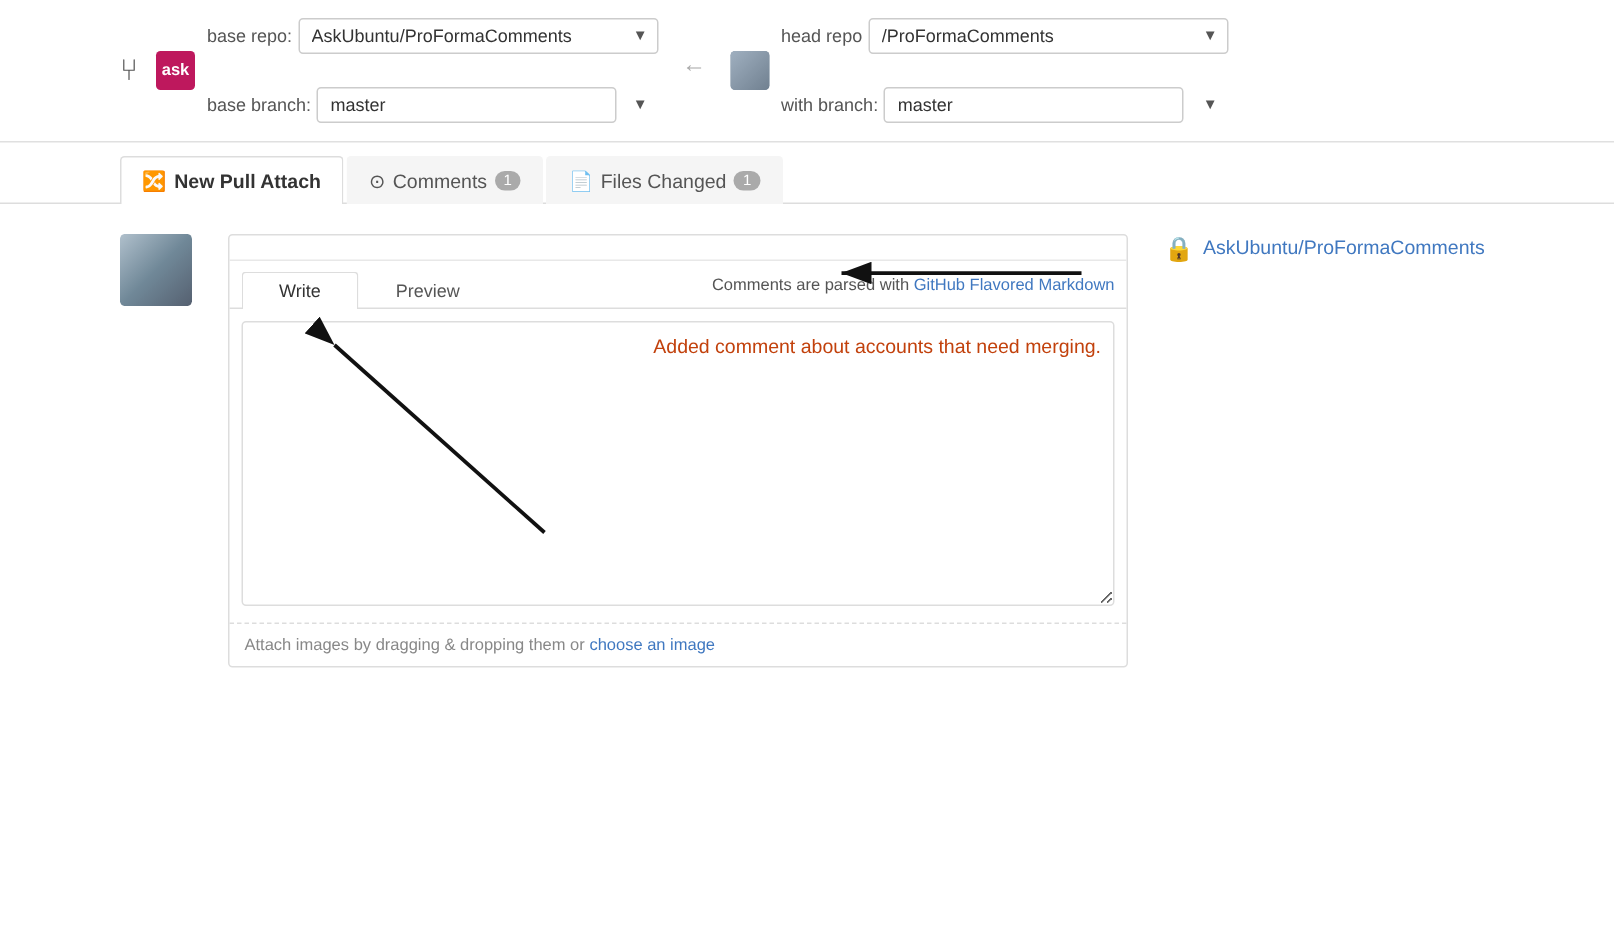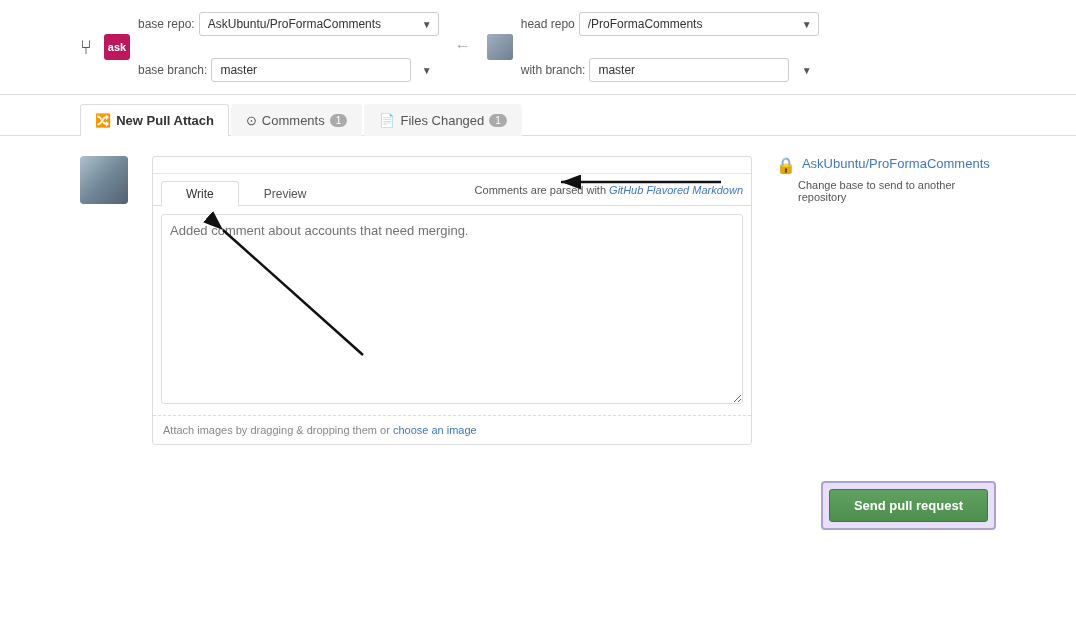--- a/index.html
+++ b/index.html
@@ -235,40 +235,40 @@
     .markdown-note {
       margin-left: auto;
       font-size: 11px;
       color: #555;
       padding-bottom: 6px;
     }
 
     .markdown-note a {
       color: #4078c0;
       text-decoration: none;
-      font-style: italic;
     }
 
     
     .editor-body {
       padding: 8px;
       position: relative;
     }
 
     .pr-textarea {
       width: 100%;
       height: 190px;
       border: 1px solid #ddd;
       border-radius: 3px;
       padding: 8px;
       font-size: 13px;
-      color: #737373;
+      color: #c2410c;
       resize: vertical;
       outline: none;
       font-family: inherit;
+      text-align: right;
     }
 
     
     .attach-area {
       padding: 8px 10px;
       border-top: 1px dashed #ddd;
       font-size: 11px;
       color: #888;
     }
 
@@ -448,23 +448,17 @@
         <span>Attach images by dragging &amp; dropping them or</span>
         <a href="#">choose an image</a>
       </div>
     </div>
 
     <div class="sidebar">
       <div style="display:flex; align-items:center; gap:6px; margin-bottom:4px;">
         <span style="color:#888; font-size:16px;">🔒</span>
         <a href="#" class="sidebar-repo-link" style="display:inline; font-size:13px; color:#4078c0;">AskUbuntu/ProFormaComments</a>
       </div>
-      <div class="sidebar-sub">Change base to send to another repository</div>
     </div>
   </div>
 
-  <div class="send-row">
-    <div class="send-btn-wrapper">
-      <button class="send-btn">Send pull request</button>
-    </div>
-  </div>
 
 </div>
 
 </body></html>

